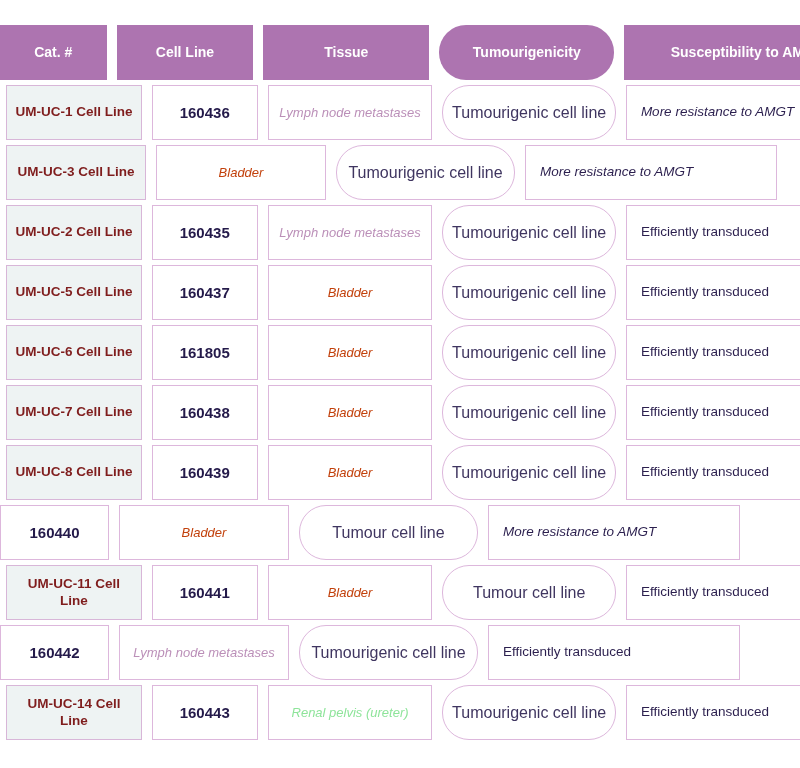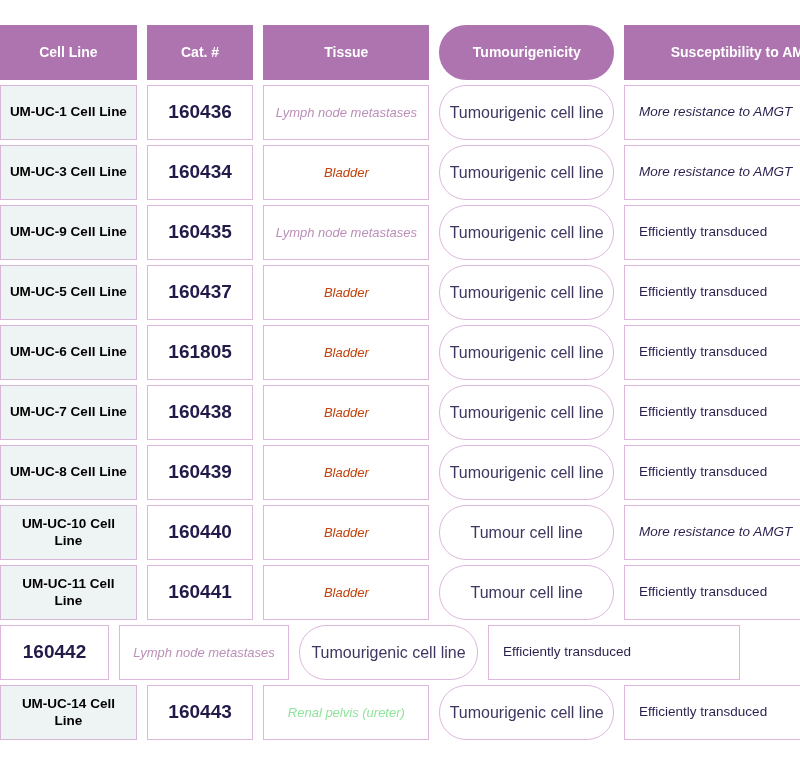--- a/index.html
+++ b/index.html
@@ -69,26 +69,27 @@
   
   .body-row .cell {
     background: #ffffff;
     border: 1px solid #ddb7dc;
   }
   .body-row .cell.col-0 {
     background: #eef3f3;
     border: 1px solid #d8b6d8;
     font-weight: bold;
     font-size: 13.5px;
-    color: #000000;
+    color: #7f1d1d;
+    margin-left: 6px;
   }
   .body-row .cell.col-1 {
     font-weight: bold;
     color: #241a4a;
-    font-size: 19px;
+    font-size: 15px;
   }
   .body-row .cell.col-2 {
     font-size: 13px;
     font-style: italic;
   }
   .body-row .cell.col-3 {
     font-size: 16px;
     color: #3f3560;
   }
   .body-row .cell.col-4 {
@@ -105,44 +106,43 @@
 
   .susc-italic { font-style: italic; }
 </style>
 </head>
 <body>
 
 <div id="table-wrap">
   <div class="table">
 
     <div class="row header">
+      <div class="cell col-1">Cat. #</div>
       <div class="cell col-0">Cell Line</div>
-      <div class="cell col-1">Cat. #</div>
       <div class="cell col-2">Tissue</div>
       <div class="cell col-3">Tumourigenicity</div>
       <div class="cell col-4">Susceptibility to AMGT</div>
     </div>
 
     <div id="body-rows">
         <div class="row body-row">
           <div class="cell col-0">UM-UC-1 Cell Line</div>
           <div class="cell col-1">160436</div>
           <div class="cell col-2 tissue-lymph">Lymph node metastases</div>
           <div class="cell col-3">Tumourigenic cell line</div>
           <div class="cell col-4 susc-italic">More resistance to AMGT</div>
         </div>
         <div class="row body-row">
           <div class="cell col-0">UM-UC-3 Cell Line</div>
-          <div class="cell col-1">160434</div>
           <div class="cell col-2 tissue-bladder">Bladder</div>
           <div class="cell col-3">Tumourigenic cell line</div>
           <div class="cell col-4 susc-italic">More resistance to AMGT</div>
         </div>
         <div class="row body-row">
-          <div class="cell col-0">UM-UC-9 Cell Line</div>
+          <div class="cell col-0">UM-UC-2 Cell Line</div>
           <div class="cell col-1">160435</div>
           <div class="cell col-2 tissue-lymph">Lymph node metastases</div>
           <div class="cell col-3">Tumourigenic cell line</div>
           <div class="cell col-4">Efficiently transduced</div>
         </div>
         <div class="row body-row">
           <div class="cell col-0">UM-UC-5 Cell Line</div>
           <div class="cell col-1">160437</div>
           <div class="cell col-2 tissue-bladder">Bladder</div>
           <div class="cell col-3">Tumourigenic cell line</div>
@@ -163,21 +163,20 @@
           <div class="cell col-4">Efficiently transduced</div>
         </div>
         <div class="row body-row">
           <div class="cell col-0">UM-UC-8 Cell Line</div>
           <div class="cell col-1">160439</div>
           <div class="cell col-2 tissue-bladder">Bladder</div>
           <div class="cell col-3">Tumourigenic cell line</div>
           <div class="cell col-4">Efficiently transduced</div>
         </div>
         <div class="row body-row">
-          <div class="cell col-0">UM-UC-10 Cell Line</div>
           <div class="cell col-1">160440</div>
           <div class="cell col-2 tissue-bladder">Bladder</div>
           <div class="cell col-3">Tumour cell line</div>
           <div class="cell col-4 susc-italic">More resistance to AMGT</div>
         </div>
         <div class="row body-row">
           <div class="cell col-0">UM-UC-11 Cell Line</div>
           <div class="cell col-1">160441</div>
           <div class="cell col-2 tissue-bladder">Bladder</div>
           <div class="cell col-3">Tumour cell line</div>

